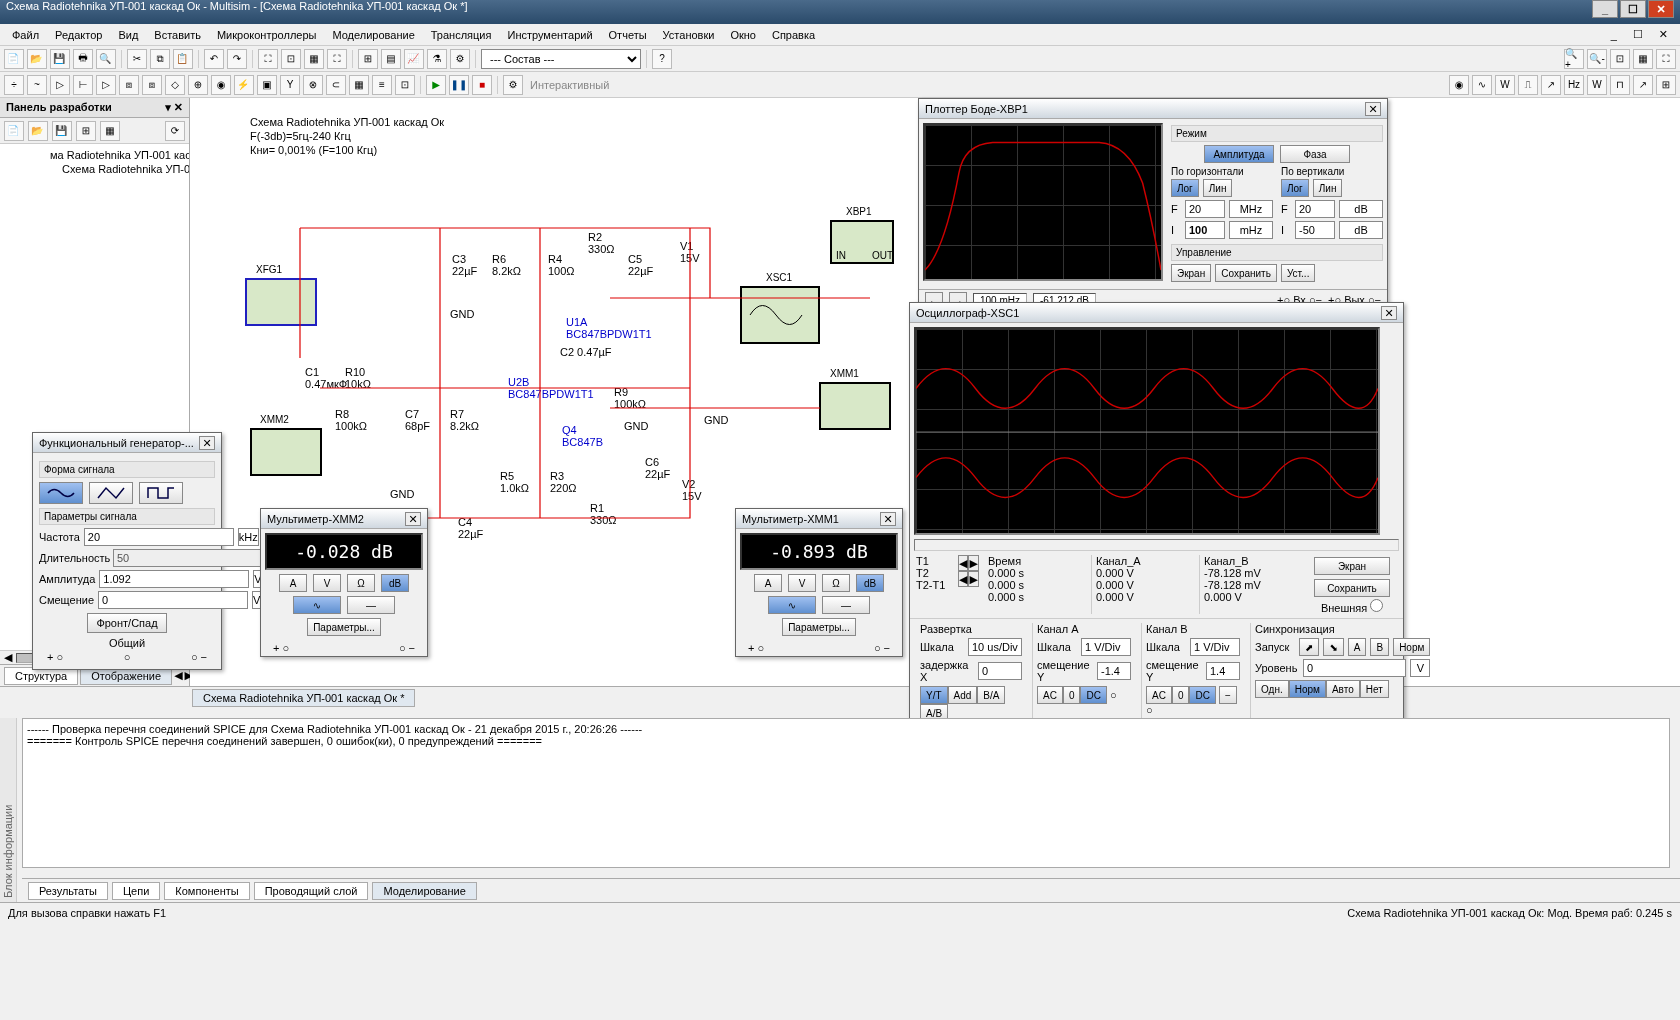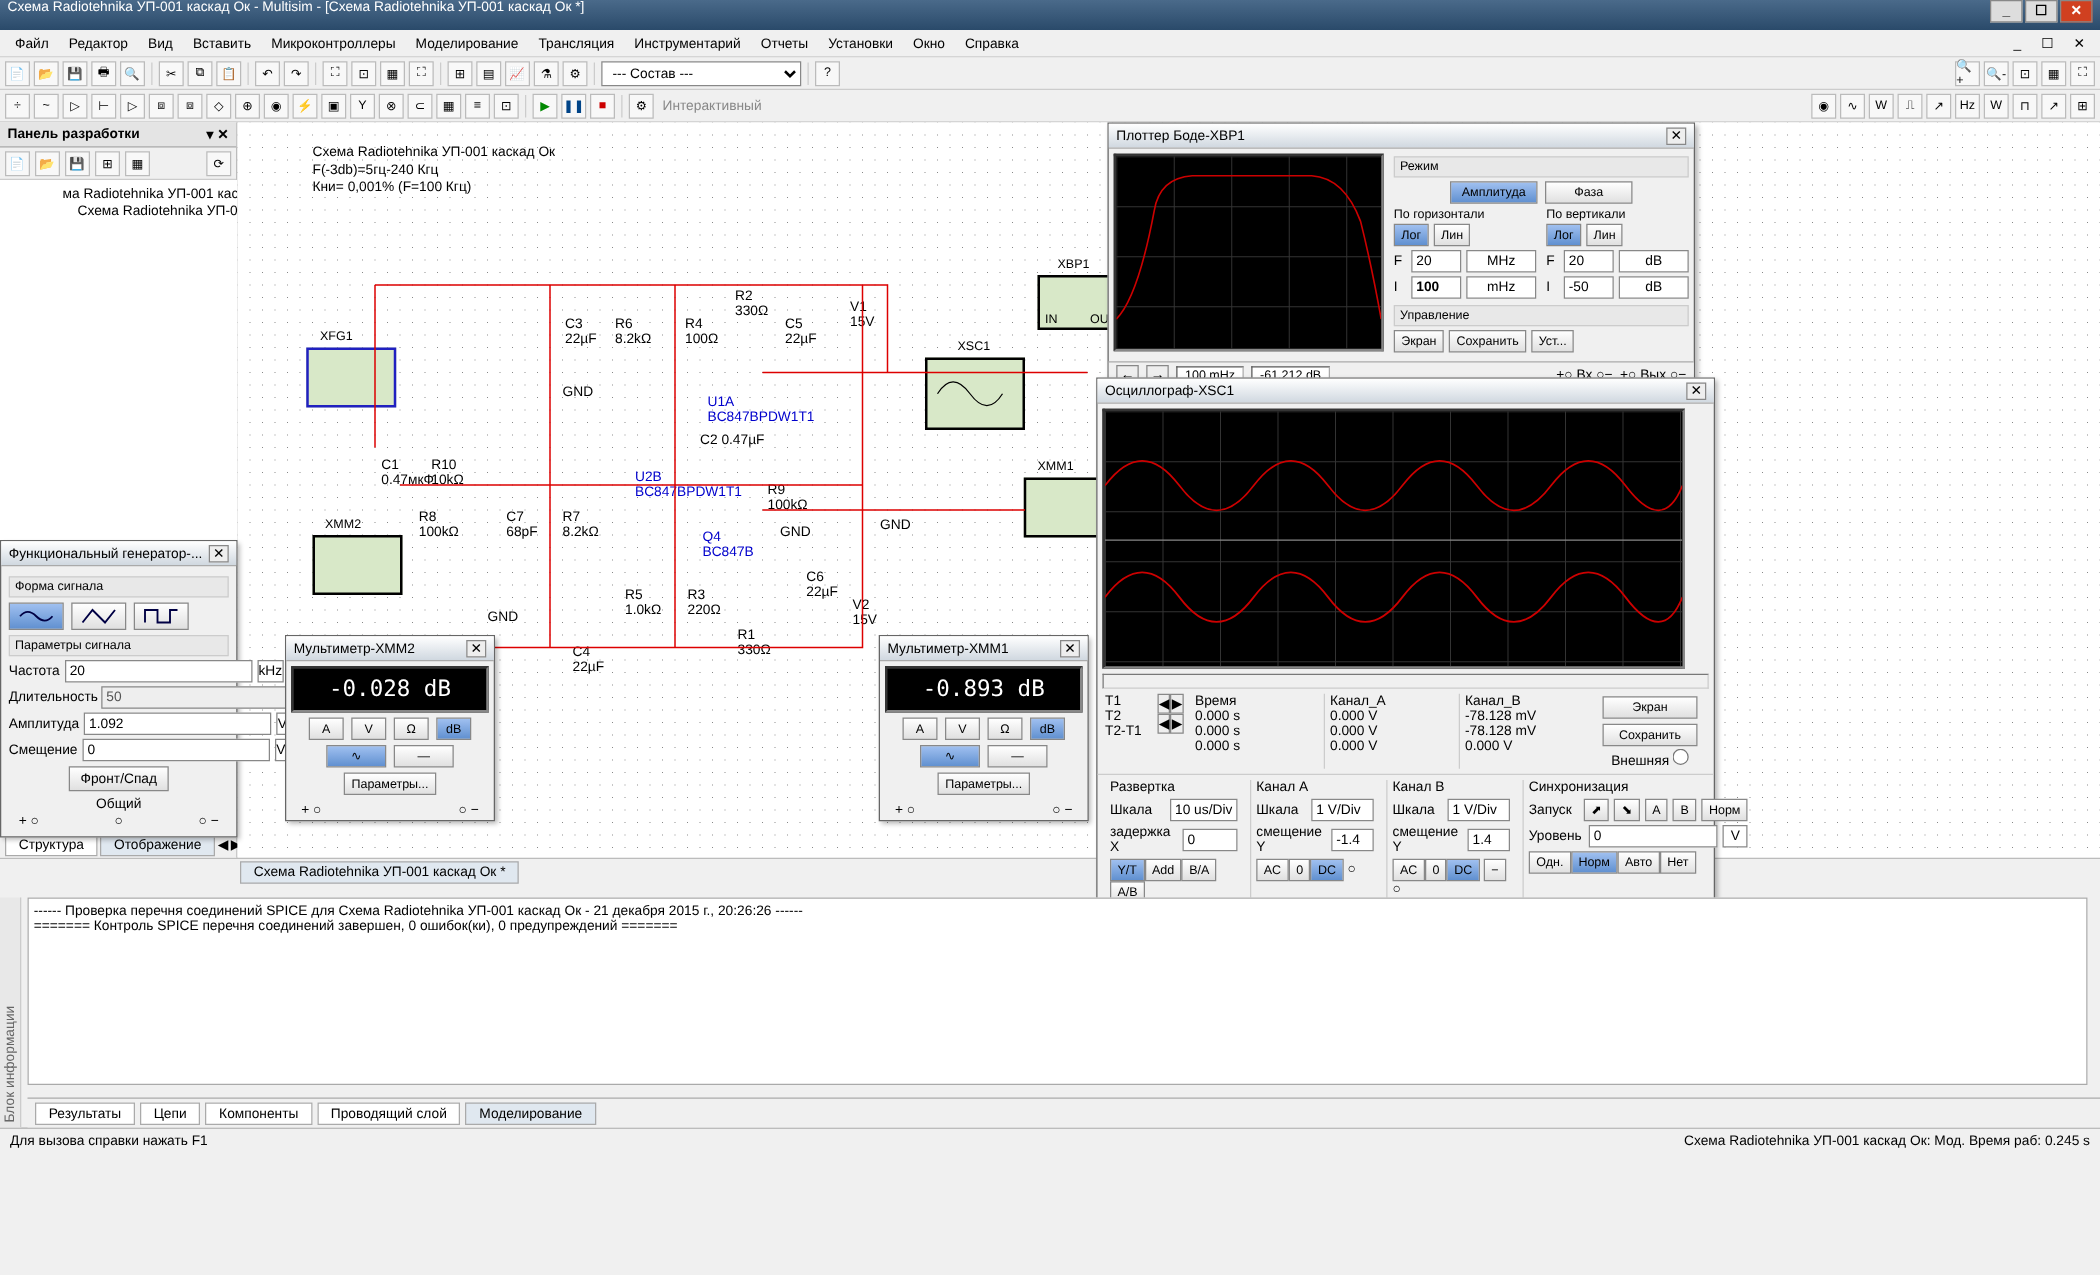--- a/index.html
+++ b/index.html
@@ -19,28 +19,28 @@
 .panel-header { background: #e4e4e4; border-bottom: 1px solid #aaa; padding: 3px 6px; font-weight: bold; display: flex; justify-content: space-between; }
 .panel-toolstrip { height: 26px; display: flex; align-items: center; gap: 4px; padding: 2px 4px; border-bottom: 1px solid #ccc; }
 .tree { flex: 1; background: #fff; padding: 4px; overflow: auto; }
 .tree div { padding: 1px 2px; white-space: nowrap; cursor: pointer; margin-left: 44px; }
 .canvas-area { flex: 1; position: relative; overflow: hidden; background: #fff; }
 .schematic-bg { position: absolute; inset: 0; background: #fff; background-image: radial-gradient(#888 0.5px, transparent 0.5px); background-size: 10px 10px; background-position: 5px 5px; }
 .sch-text { position: absolute; font-size: 11px; color: #000; white-space: nowrap; }
 .sch-text.blue { color: #0000cc; }
 .instr-block { position: absolute; border: 2px solid #000; background: #d8e8c8; width: 72px; height: 48px; }
 .instr-lbl { position: absolute; font-size: 10px; }
-.flt-win { position: absolute; background: #f0f0f0; border: 1px solid #666; box-shadow: 2px 2px 4px rgba(0,0,0,.3); }
+.flt-win { position: absolute; background: #f0f0f0; border: 1px solid #666; box-shadow: 2px 2px 4px rgba(0,0,0,.3); margin-left: 32px; }
 .flt-title { background: linear-gradient(#fff, #d0d8e0); height: 20px; padding: 2px 6px; border-bottom: 1px solid #aaa; display: flex; justify-content: space-between; align-items: center; }
 .flt-close { width: 16px; height: 14px; border: 1px solid #888; text-align: center; line-height: 12px; cursor: pointer; background: #eee; }
 .flt-body { padding: 6px; }
 .field-row { display: flex; align-items: center; margin: 3px 0; gap: 4px; }
 .field-row label { width: 70px; }
 .field-row input { flex: 1; border: 1px solid #888; height: 18px; padding: 0 3px; background: #fff; }
-.field-row select, .field-row .unit { width: 56px; border: 1px solid #888; height: 18px; text-align: center; line-height: 16px; background: #fff; }
+.field-row select, .field-row .unit { width: 44px; border: 1px solid #888; height: 18px; text-align: center; line-height: 16px; background: #fff; }
 .btn { border: 1px solid #888; background: linear-gradient(#fff,#e0e0e0); height: 20px; padding: 0 8px; cursor: pointer; display: inline-flex; align-items: center; justify-content: center; }
 .btn.sm { height: 18px; padding: 0 5px; font-size: 10px; }
 .btn.active { background: linear-gradient(#a0c0f0,#6090d0); }
 .lcd { background: #000; color: #fff; font-family: monospace; font-size: 18px; text-align: center; padding: 6px; border: 2px inset #888; margin: 4px; }
 .mm-btns { display: flex; gap: 6px; justify-content: center; margin: 4px; }
 .mm-btns .btn { width: 28px; }
 .scope { background: #000; border: 2px inset #888; position: relative; overflow: hidden; }
 .scope-grid { position: absolute; inset: 0; background-image: linear-gradient(#333 1px, transparent 1px), linear-gradient(90deg, #333 1px, transparent 1px); background-size: 46px 40px; }
 .scope-wave { position: absolute; inset: 0; }
 .scope-controls { display: flex; gap: 6px; padding: 4px 6px; font-size: 10px; }

